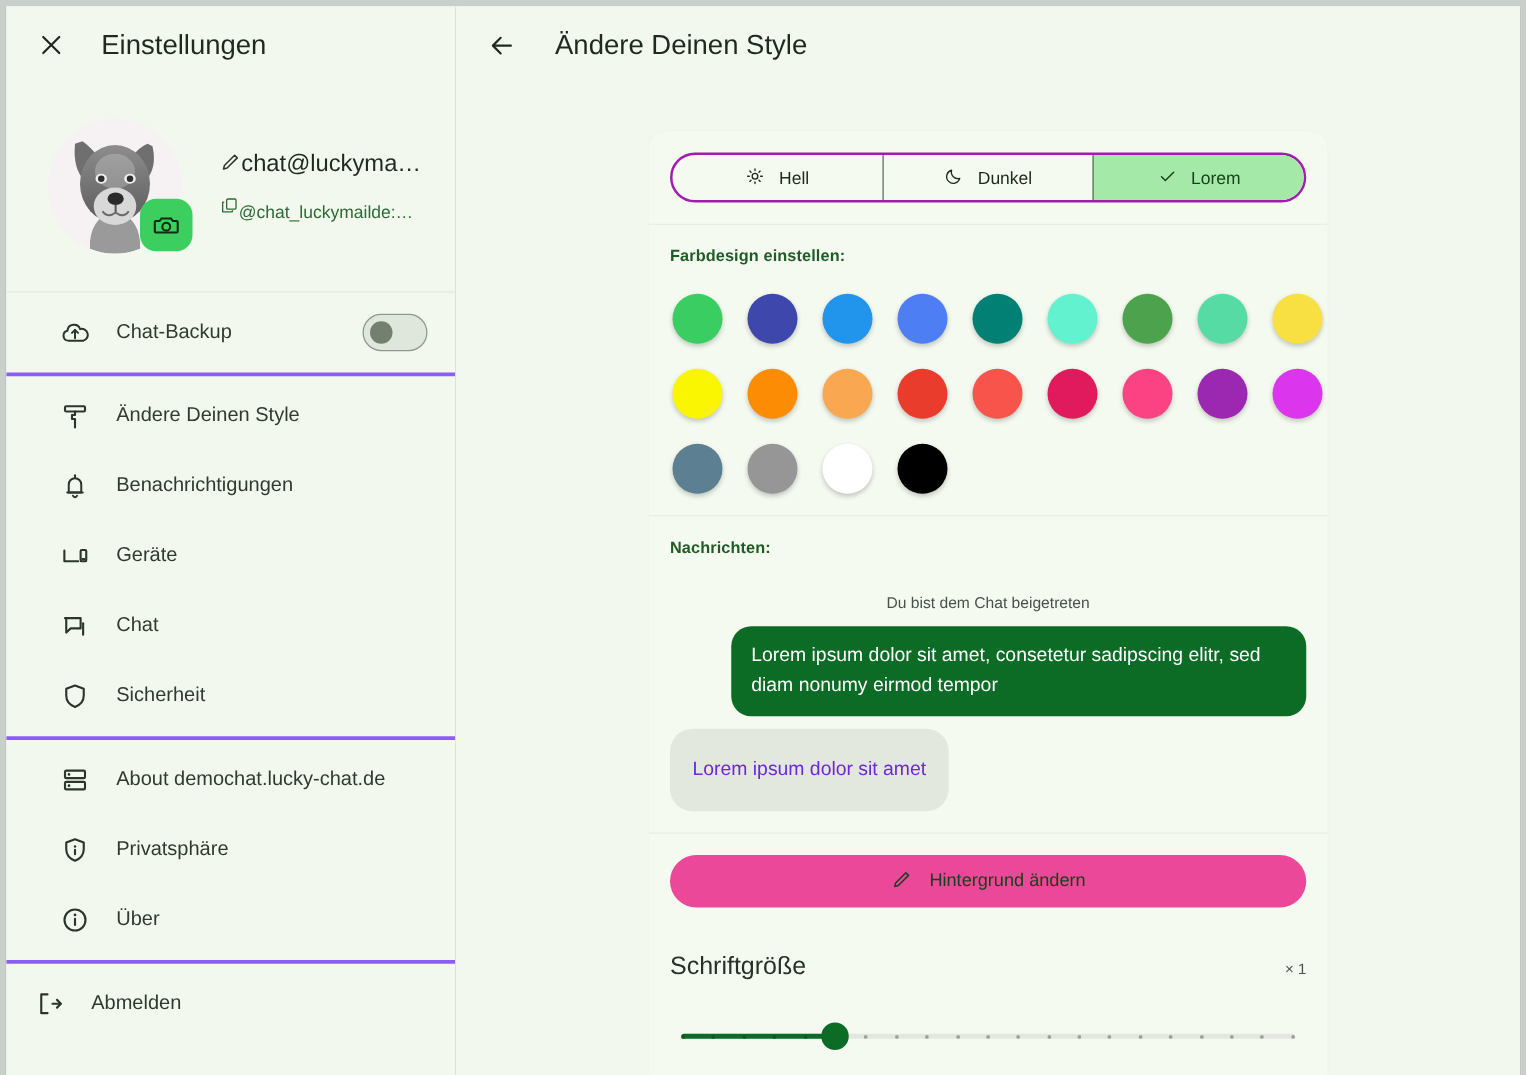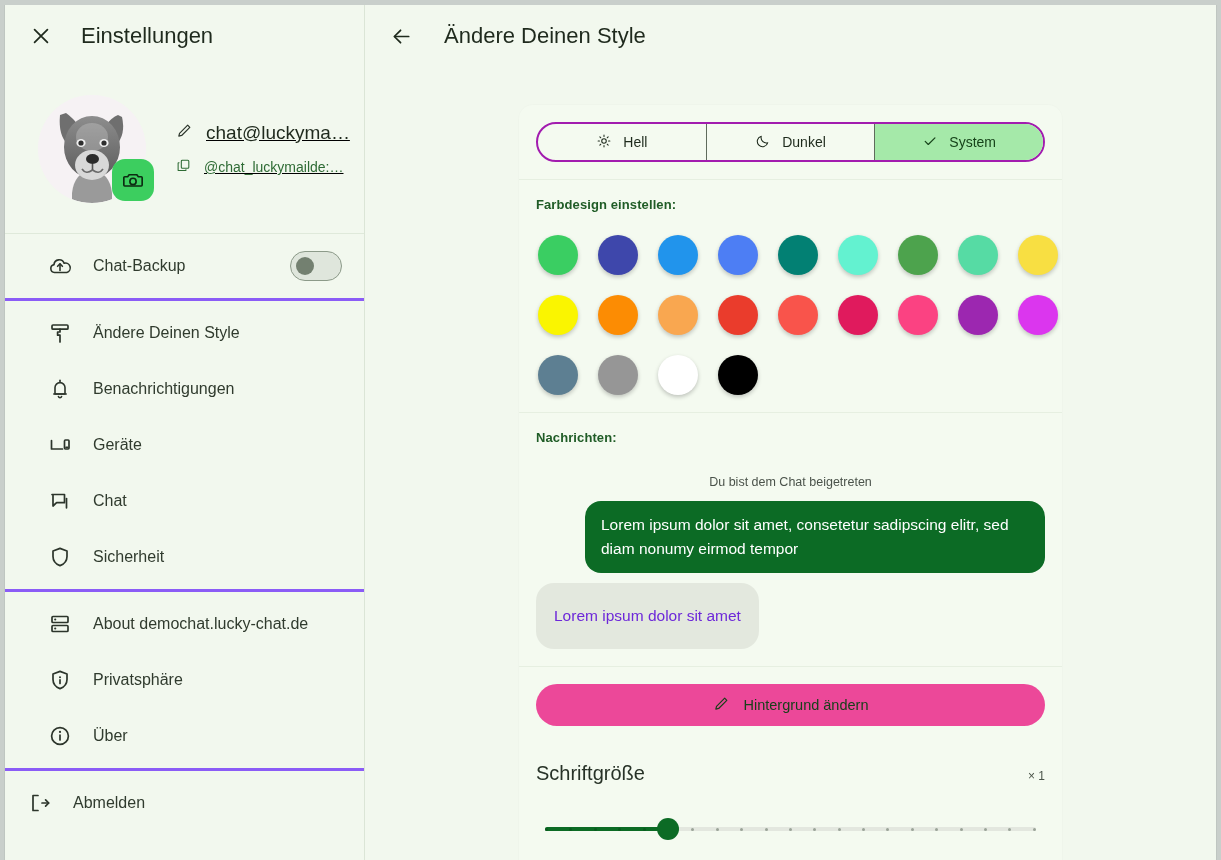--- a/index.html
+++ b/index.html
@@ -83,25 +83,23 @@
   }
   .profile-text {
     margin-left: 30px;
     display: flex;
     flex-direction: column;
     gap: 14px;
     min-width: 0;
   }
   .profile-row {
     display: flex;
-    align-items: center;
-    gap: 13px;
+    align-items: flex-end;
     cursor: pointer;
     white-space: nowrap;
-    text-decoration: underline;
   }
   .profile-name {
     font-size: 19px;
     color: #1f2a1d;
   }
   .profile-handle {
     font-size: 14px;
     color: #2e6b34;
   }
 
@@ -556,21 +554,21 @@
                 </svg>
               </span>
               <span>Dunkel</span>
             </button>
             <button class="seg active">
               <span>
                 <svg width="16" height="16" viewBox="0 0 24 24" fill="none" stroke="#17431a" stroke-width="1.8" stroke-linecap="round" stroke-linejoin="round">
                   <path d="M4.8 12.6l4.6 4.6L19.4 7.2"></path>
                 </svg>
               </span>
-              <span>System</span>
+              <span>Lorem</span>
             </button>
           </div>
         </div>
 
         <div class="card-section">
           <div class="section-title">Farbdesign einstellen:</div>
           <div class="swatch-grid">
               <div class="swatch" style="background: rgb(58, 206, 98);"></div>
               <div class="swatch" style="background: rgb(62, 71, 171);"></div>
               <div class="swatch" style="background: rgb(33, 148, 236);"></div>

